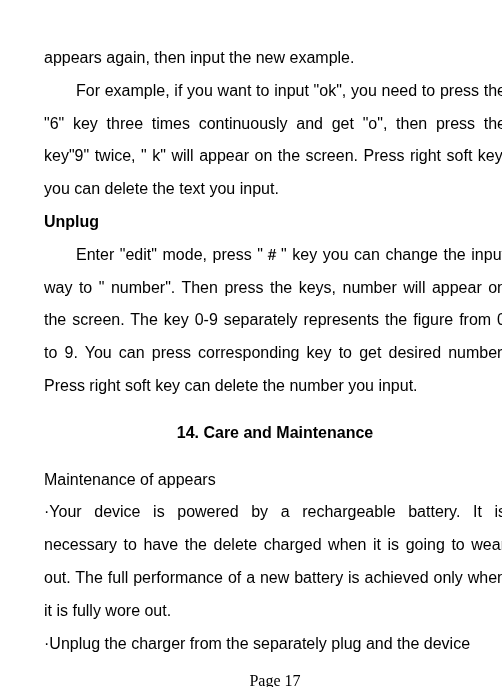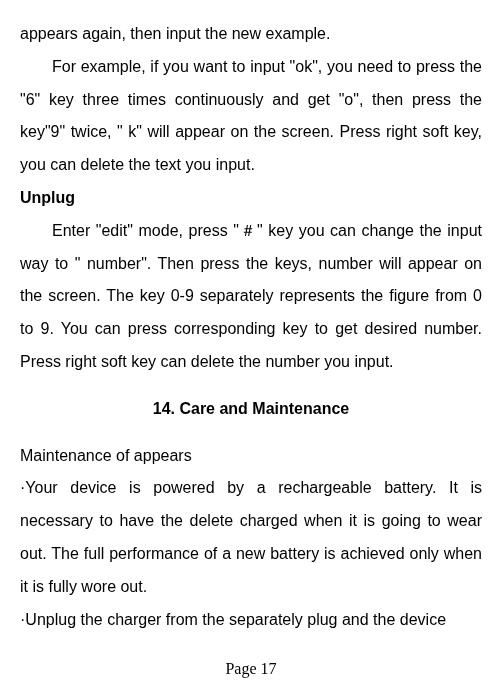--- a/index.html
+++ b/index.html
@@ -1,16 +1,16 @@
 <!DOCTYPE html>
 <html><head>
   <meta charset="utf-8">
   <style>
     * {
-      margin: 0;
+      margin: 12px;
       padding: 0;
       box-sizing: border-box;
     }
     body {
       width: 502px;
       height: 687px;
       background: #ffffff;
       font-family: Arial, sans-serif;
       font-size: 16px;
       color: #000000;

